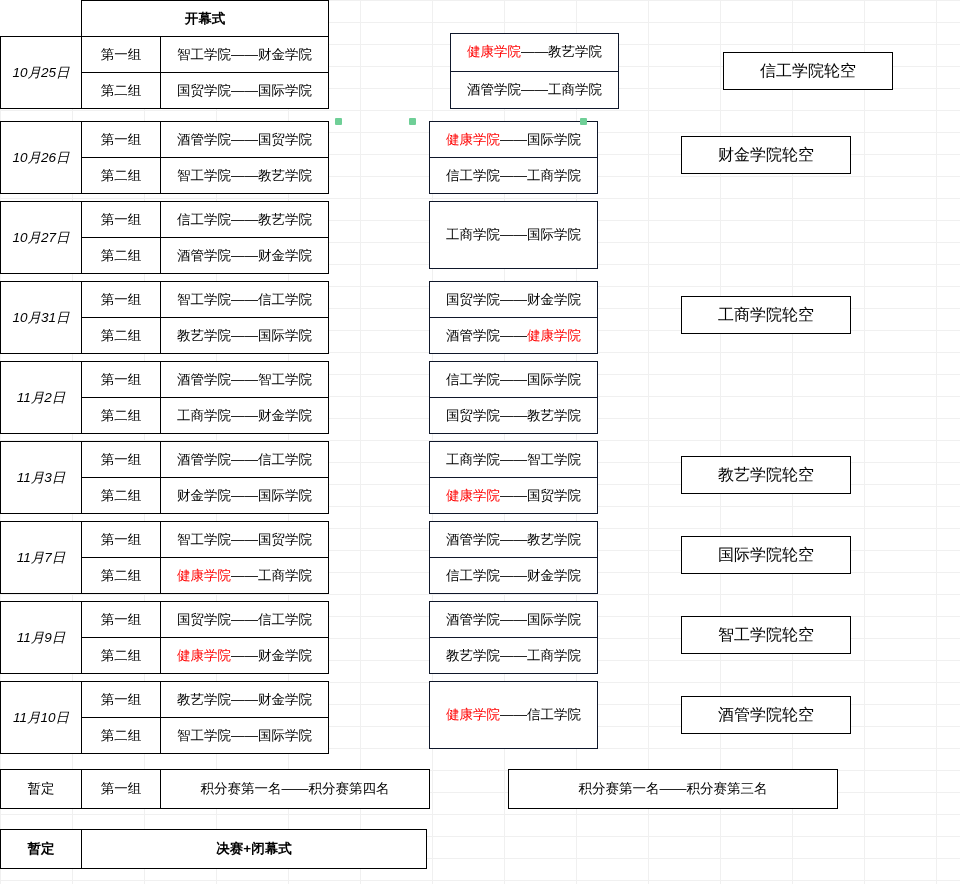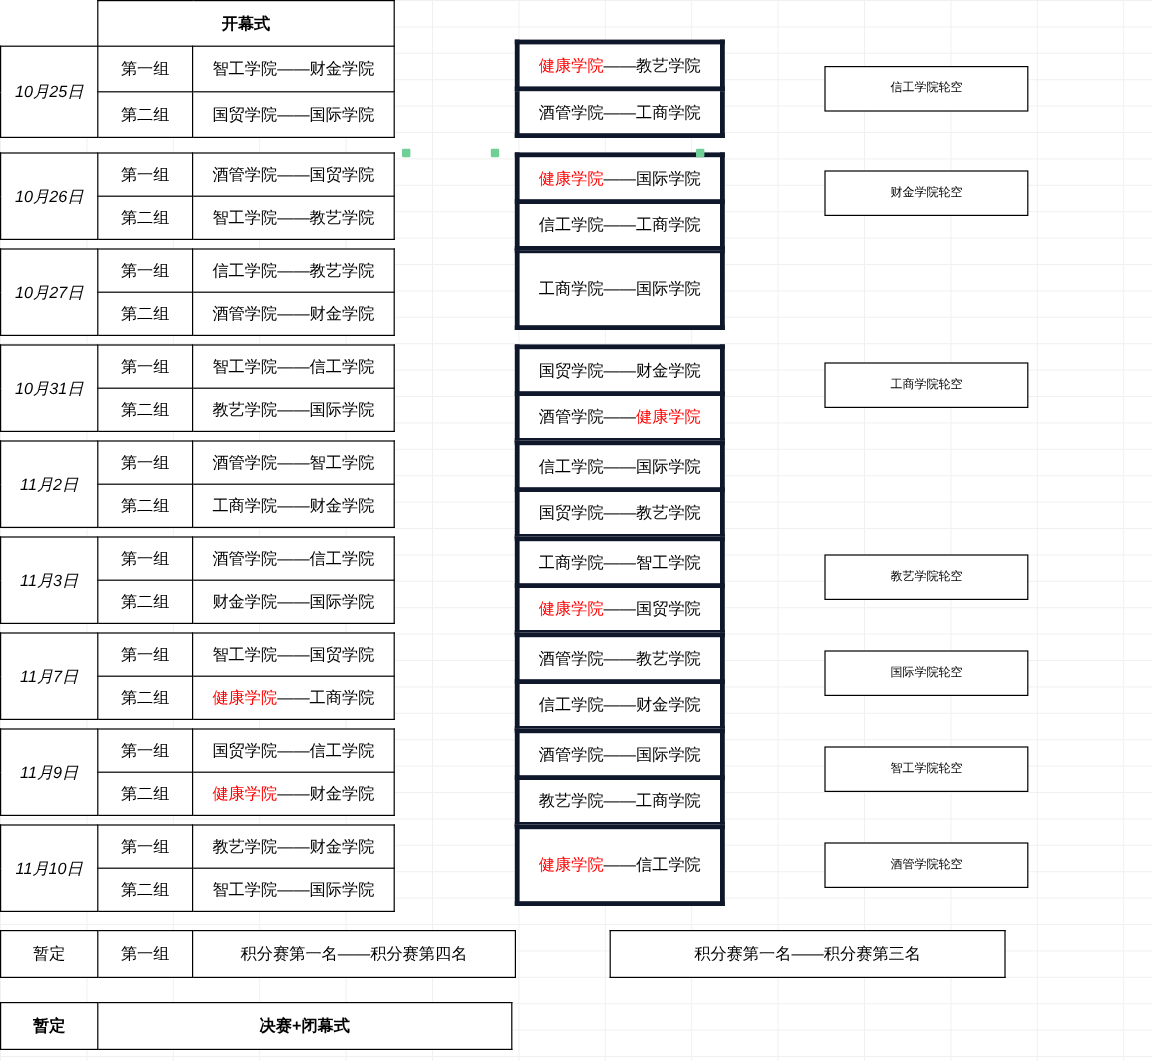--- a/index.html
+++ b/index.html
@@ -49,21 +49,21 @@
   .c-group{width:76px;}
   .c-match{width:165px;}
 
   table.blk2{
     border-collapse:collapse;
     background:#fff;
     table-layout:fixed;
     margin-left:100px;
   }
   table.blk2 td{
-    border:4px solid #0f172a;
+    border:1px solid #0f172a;
     text-align:center;
     vertical-align:middle;
     height:33px;
     width:165px;
     font-size:13.5px;
     background:#fff;
     white-space:nowrap;
   }
 
   .bye-wrap{
@@ -71,21 +71,21 @@
     display:flex;
     align-items:center;
   }
   .bye{
     border:1px solid #000;
     background:#fff;
     width:168px;
     height:36px;
     line-height:36px;
     text-align:center;
-    font-size:10px;
+    font-size:16px;
   }
 
   .red{color:#ff0000;}
 
   
   table.open{
     border-collapse:collapse;
     table-layout:fixed;
     background:#fff;
   }
@@ -148,21 +148,21 @@
     border-radius:1px;
   }
 </style>
 </head>
 <body>
 
 <div class="grid-bg"></div>
 
 <div class="sheet">
 
-  <div class="day-block first" style="position:relative;">
+  <div class="day-block first" style="position:relative;gap:21px;">
     <table class="open">
       <tbody>
           <tr>
         <td class="c-date" style="border:none;background:transparent;"></td>
         <td colspan="2" style="width:241px;font-weight:bold;">开幕式</td>
       </tr>
       <tr>
         <td class="c-date" rowspan="2">10月25日</td>
         <td class="c-group">第一组</td>
         <td class="c-match">

